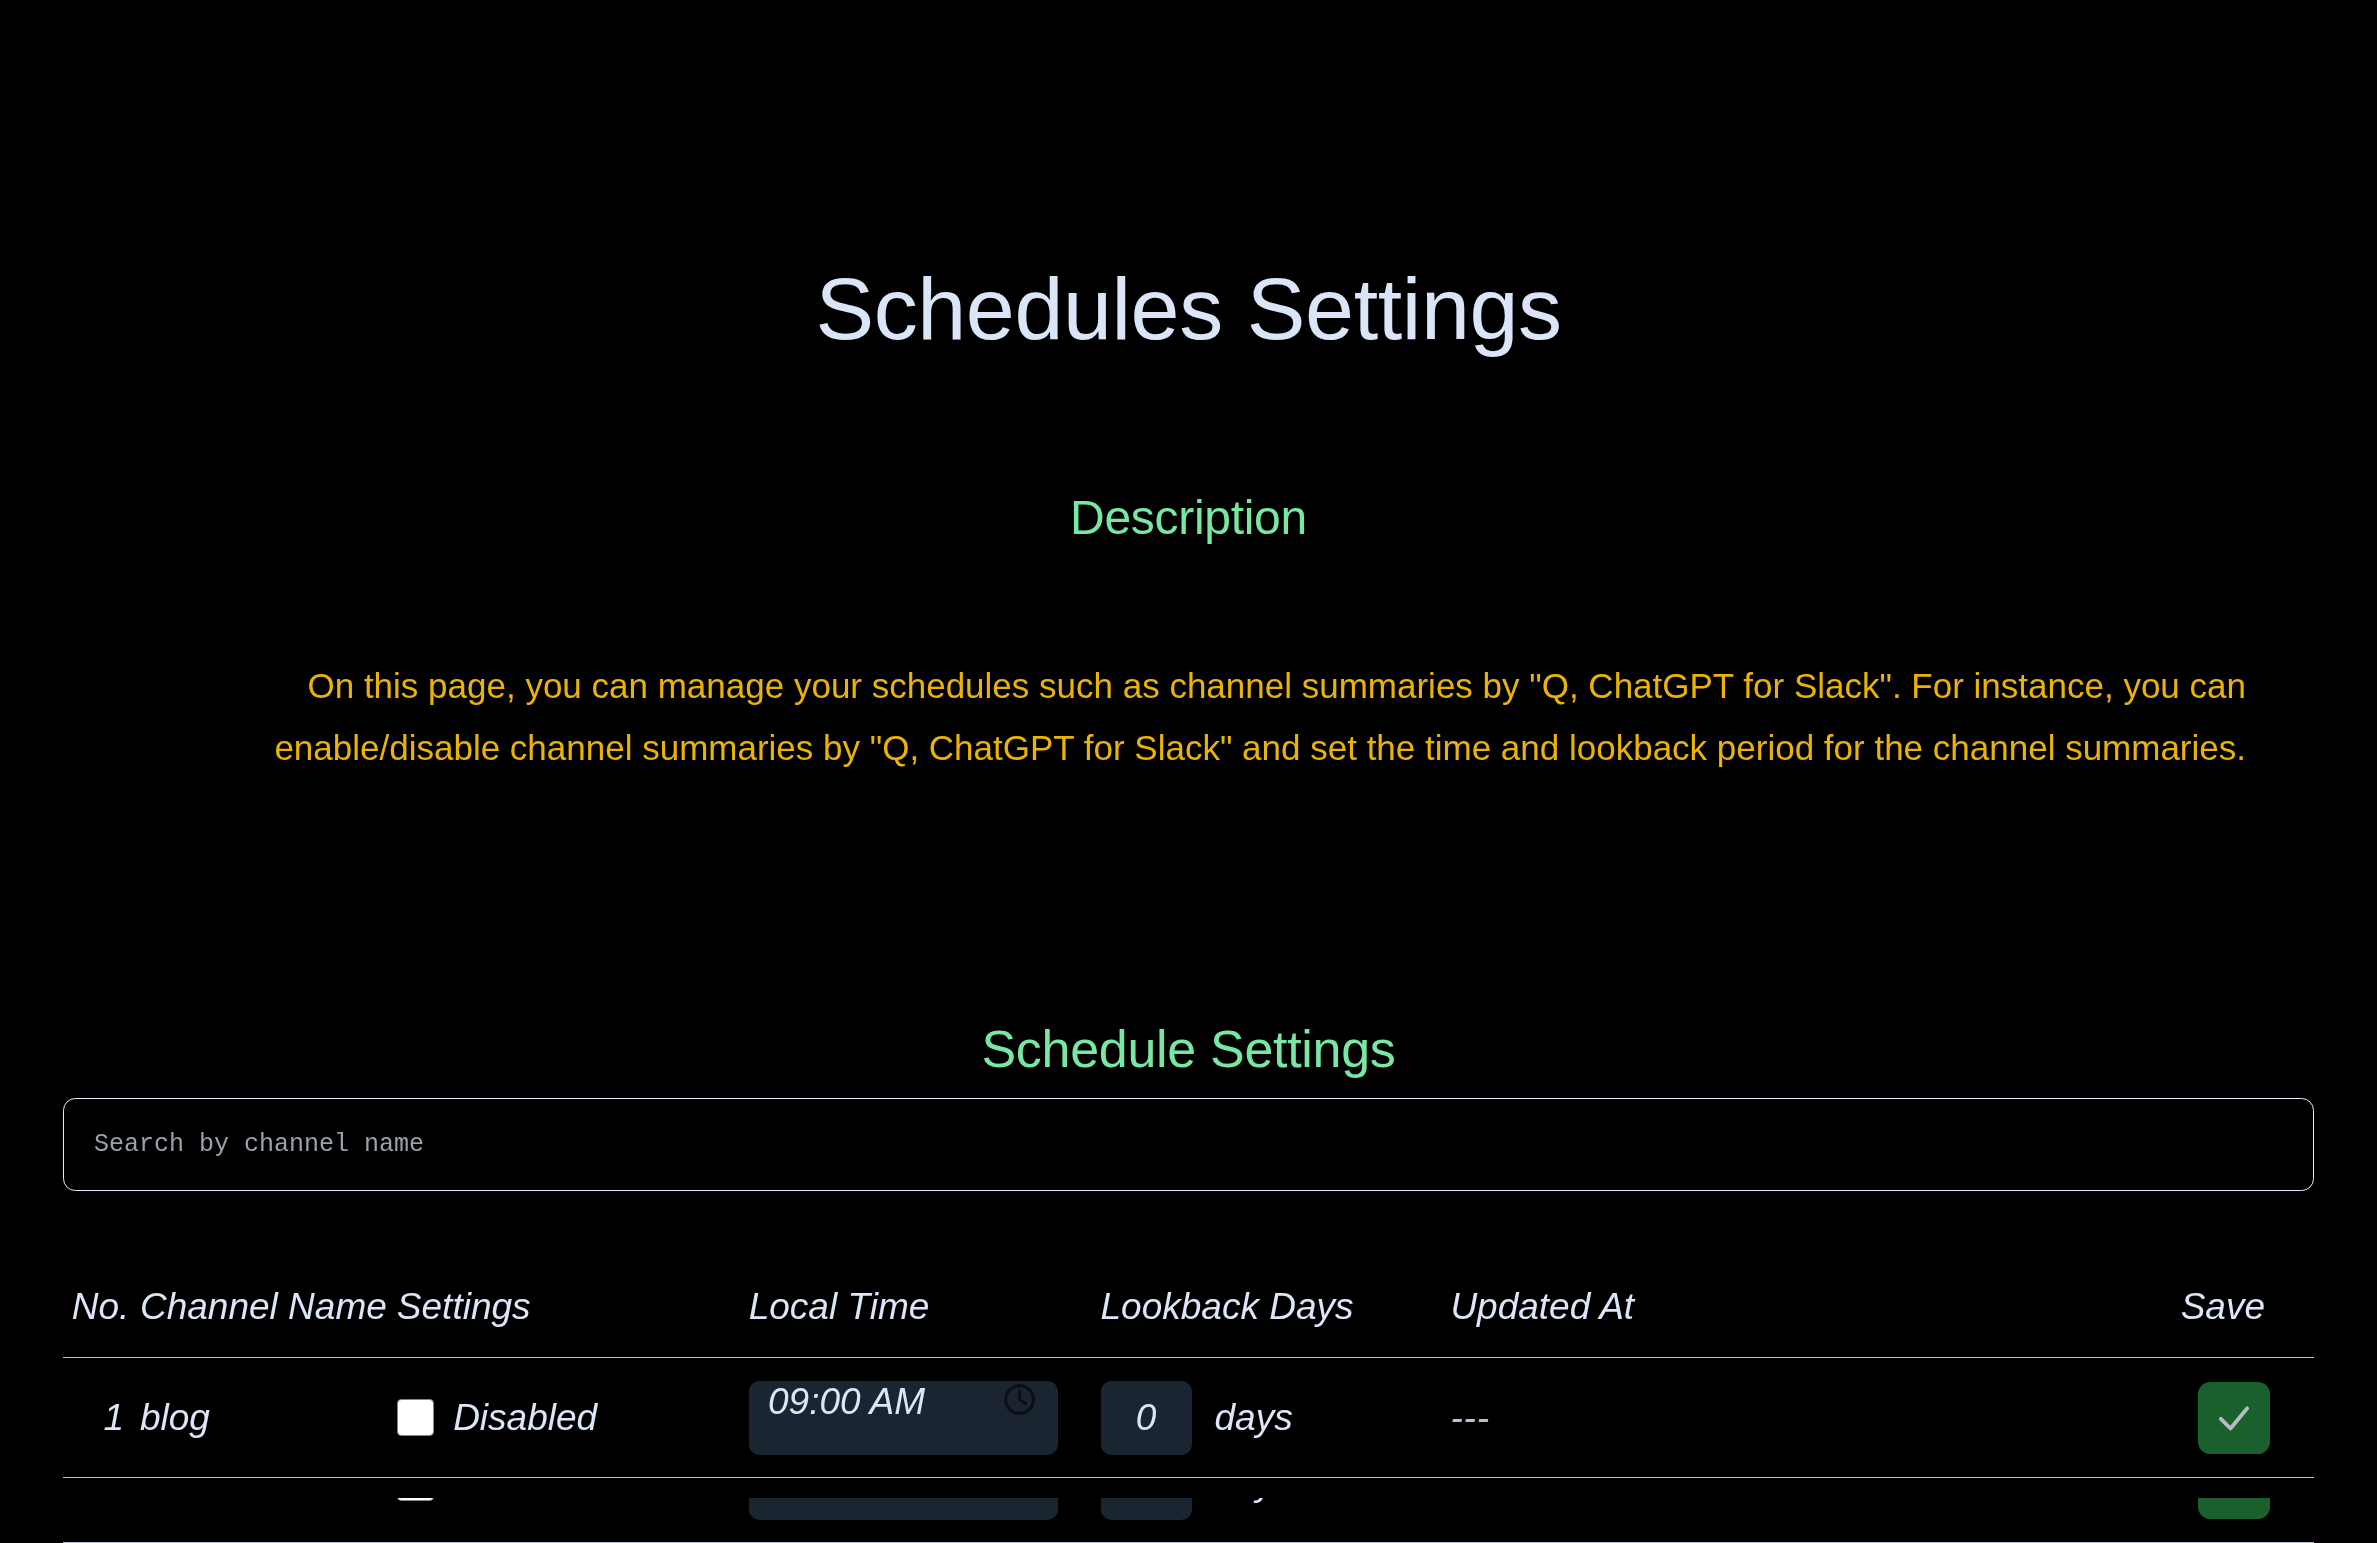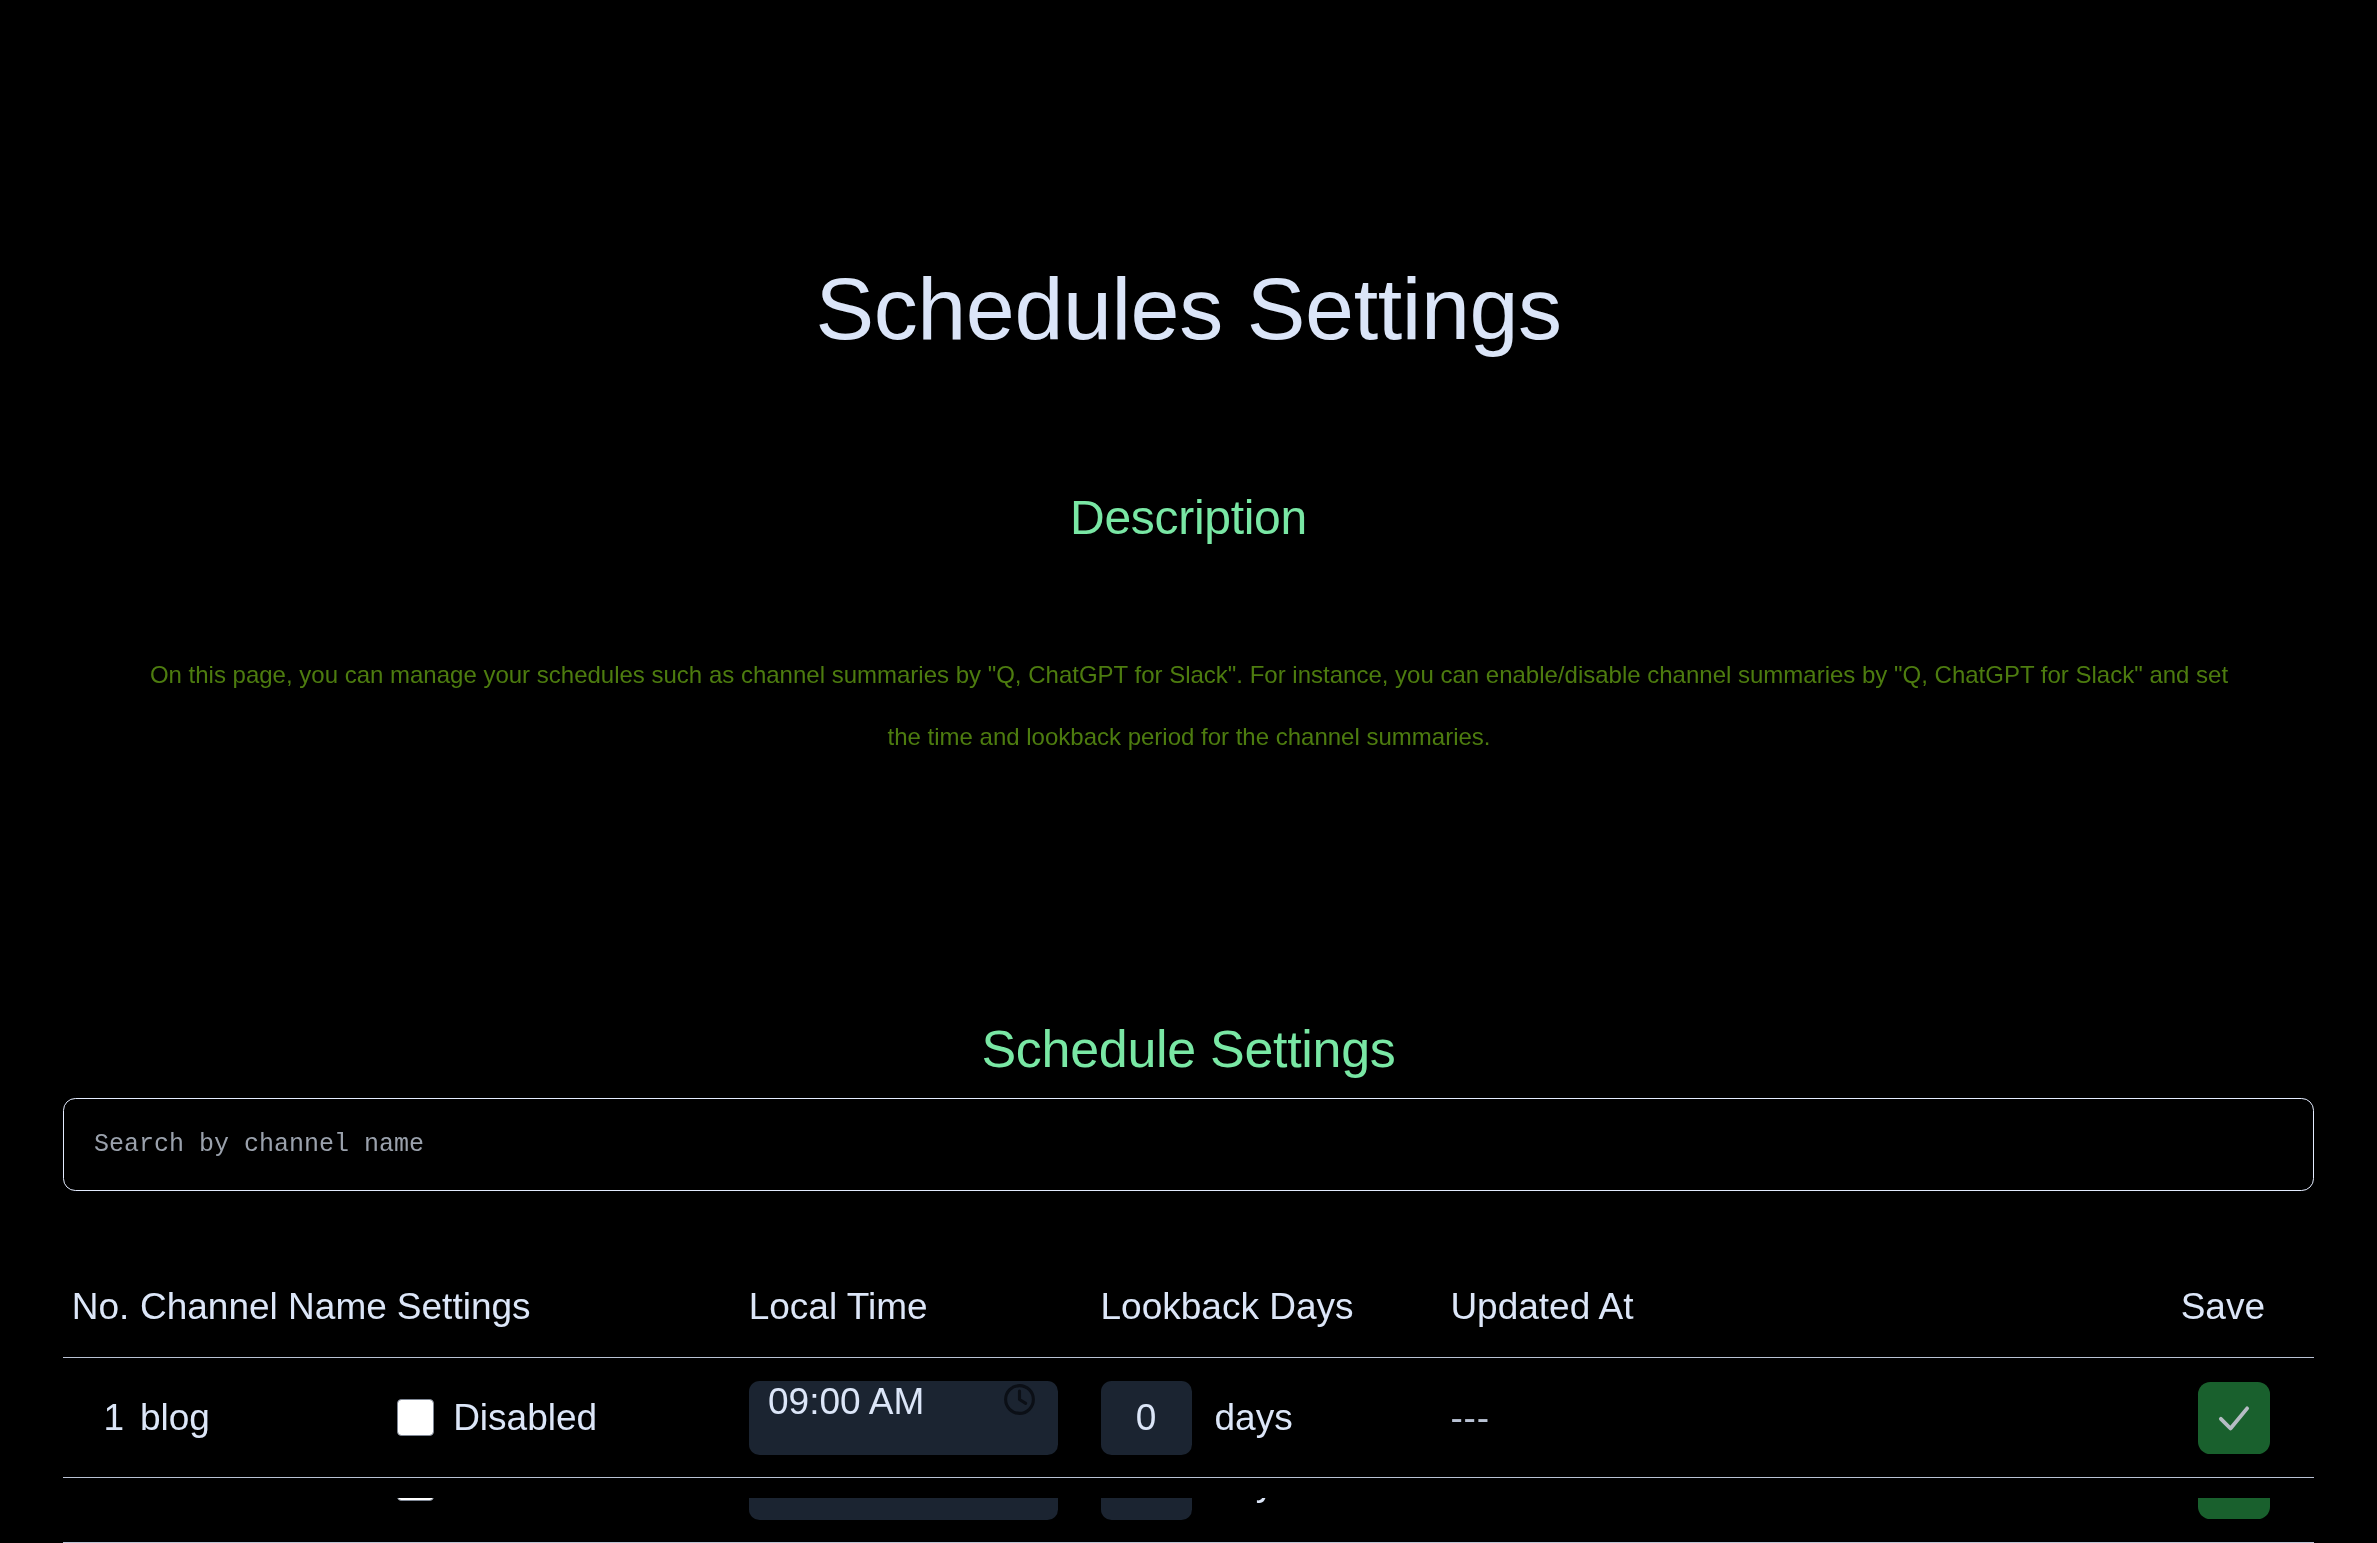--- a/index.html
+++ b/index.html
@@ -55,24 +55,24 @@
     top: 977px;
     font-size: 52px;
     line-height: 1.15;
   }
 
   .description-body {
     position: absolute;
     top: 620px;
     left: 132px;
     width: 2114px;
-    text-align: center;
-    font-size: 24px;
+    text-align: right;
+    font-size: 35px;
     line-height: 62px;
-    color: #4d7c0f;
+    color: #eab308;
   }
 
   
   .search-wrap {
     position: absolute;
     top: 1098px;
     left: 63px;
     width: 2251px;
     height: 93px;
     box-sizing: border-box;
@@ -104,20 +104,21 @@
     position: absolute;
     top: 1257px;
     left: 63px;
     width: 2251px;
   }
   .trow {
     display: flex;
     align-items: center;
     width: 100%;
     box-sizing: border-box;
+    font-style: italic;
   }
   .thead {
     height: 101px;
     border-bottom: 1.8px solid #b9c2d4;
   }
   .tbody-row {
     height: 120px;
     border-bottom: 1.8px solid #b9c2d4;
   }
 

